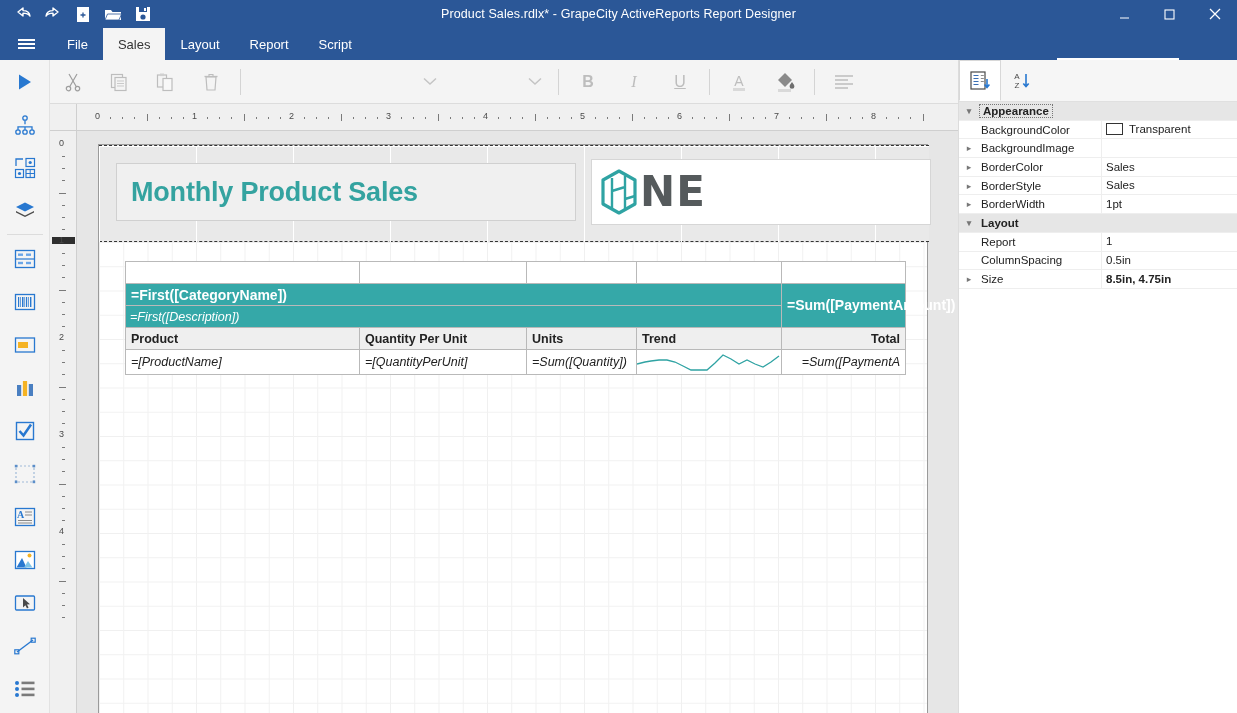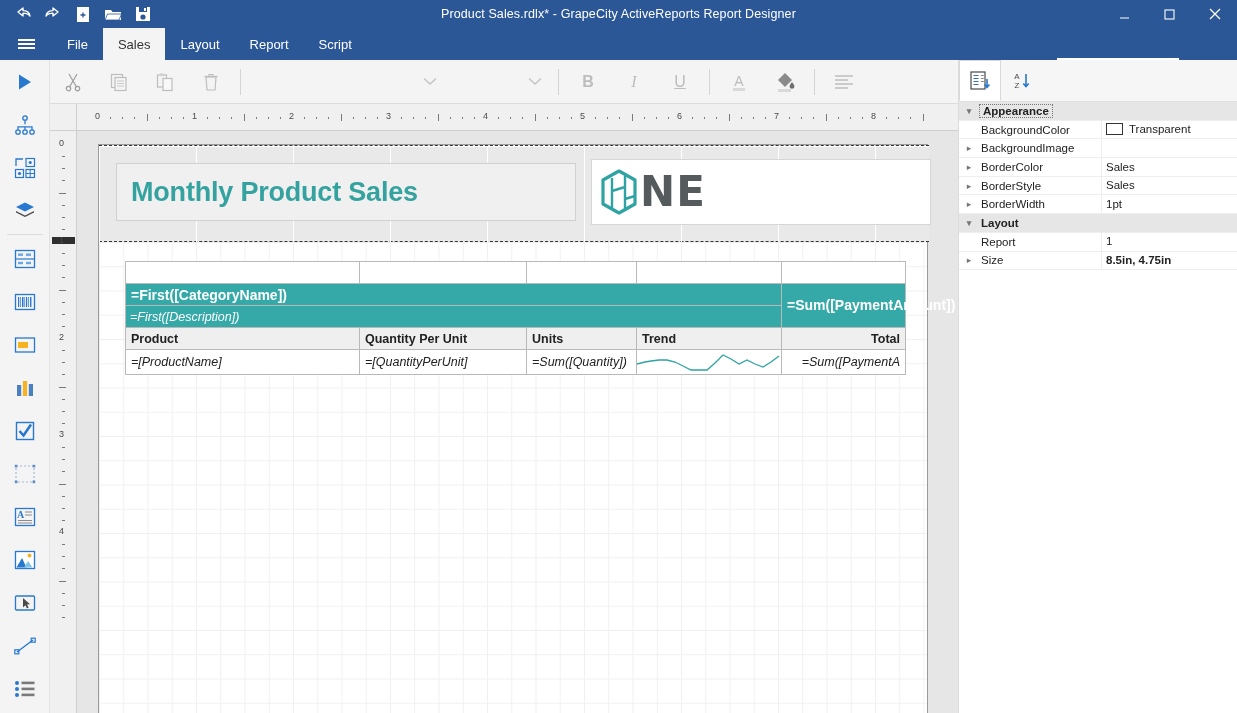--- a/index.html
+++ b/index.html
@@ -749,18 +749,23 @@
     <div class="grow cat">
       <span class="gexp">▾</span>
       <span class="gname">Layout</span>
     </div>
     <div class="grow">
       <span class="gexp"></span>
       <span class="gname">Report</span>
       <span class="gval">1</span>
     </div>
     <div class="grow">
+      <span class="gexp"></span>
+      <span class="gname">ColumnSpacing</span>
+      <span class="gval">0.5in</span>
+    </div>
+    <div class="grow">
       <span class="gexp">▸</span>
       <span class="gname">Size</span>
       <span class="gval bold">8.5in, 4.75in</span>
     </div>
   </div>
 </div>
 
 </body></html>

